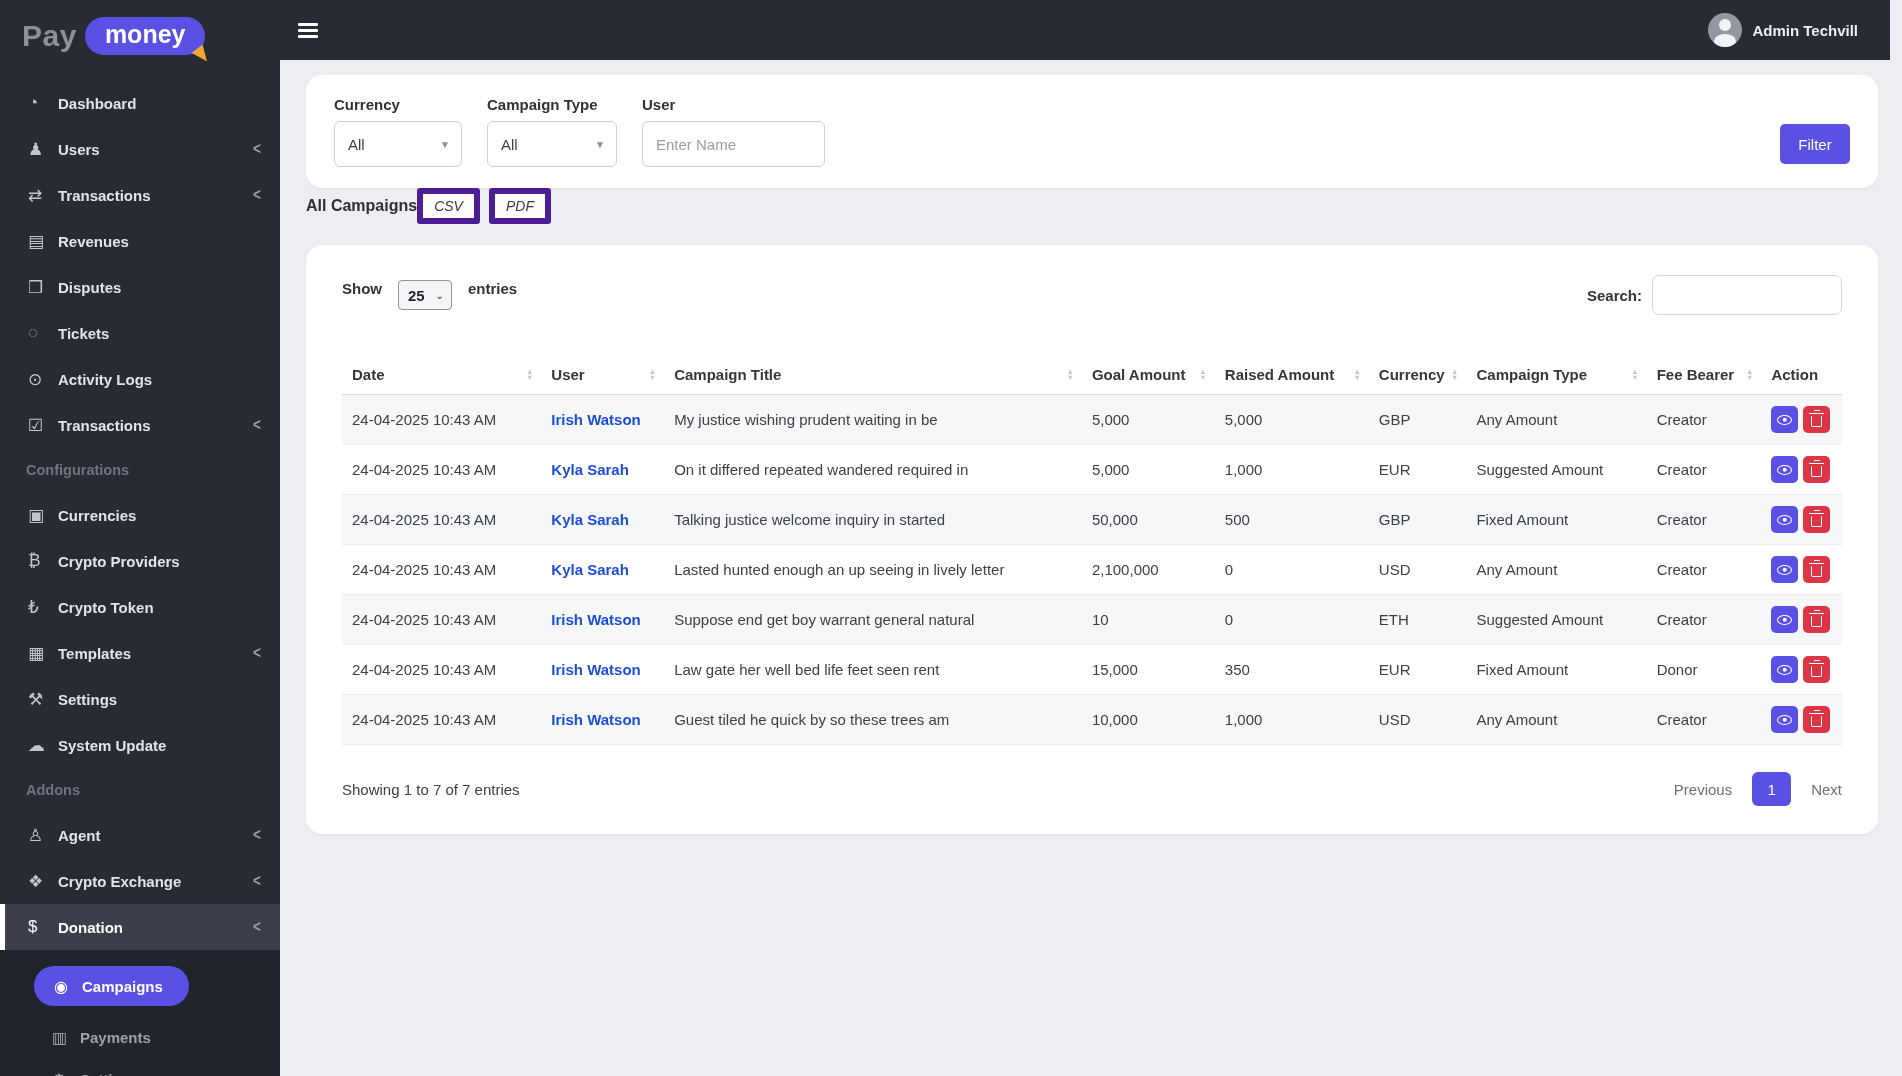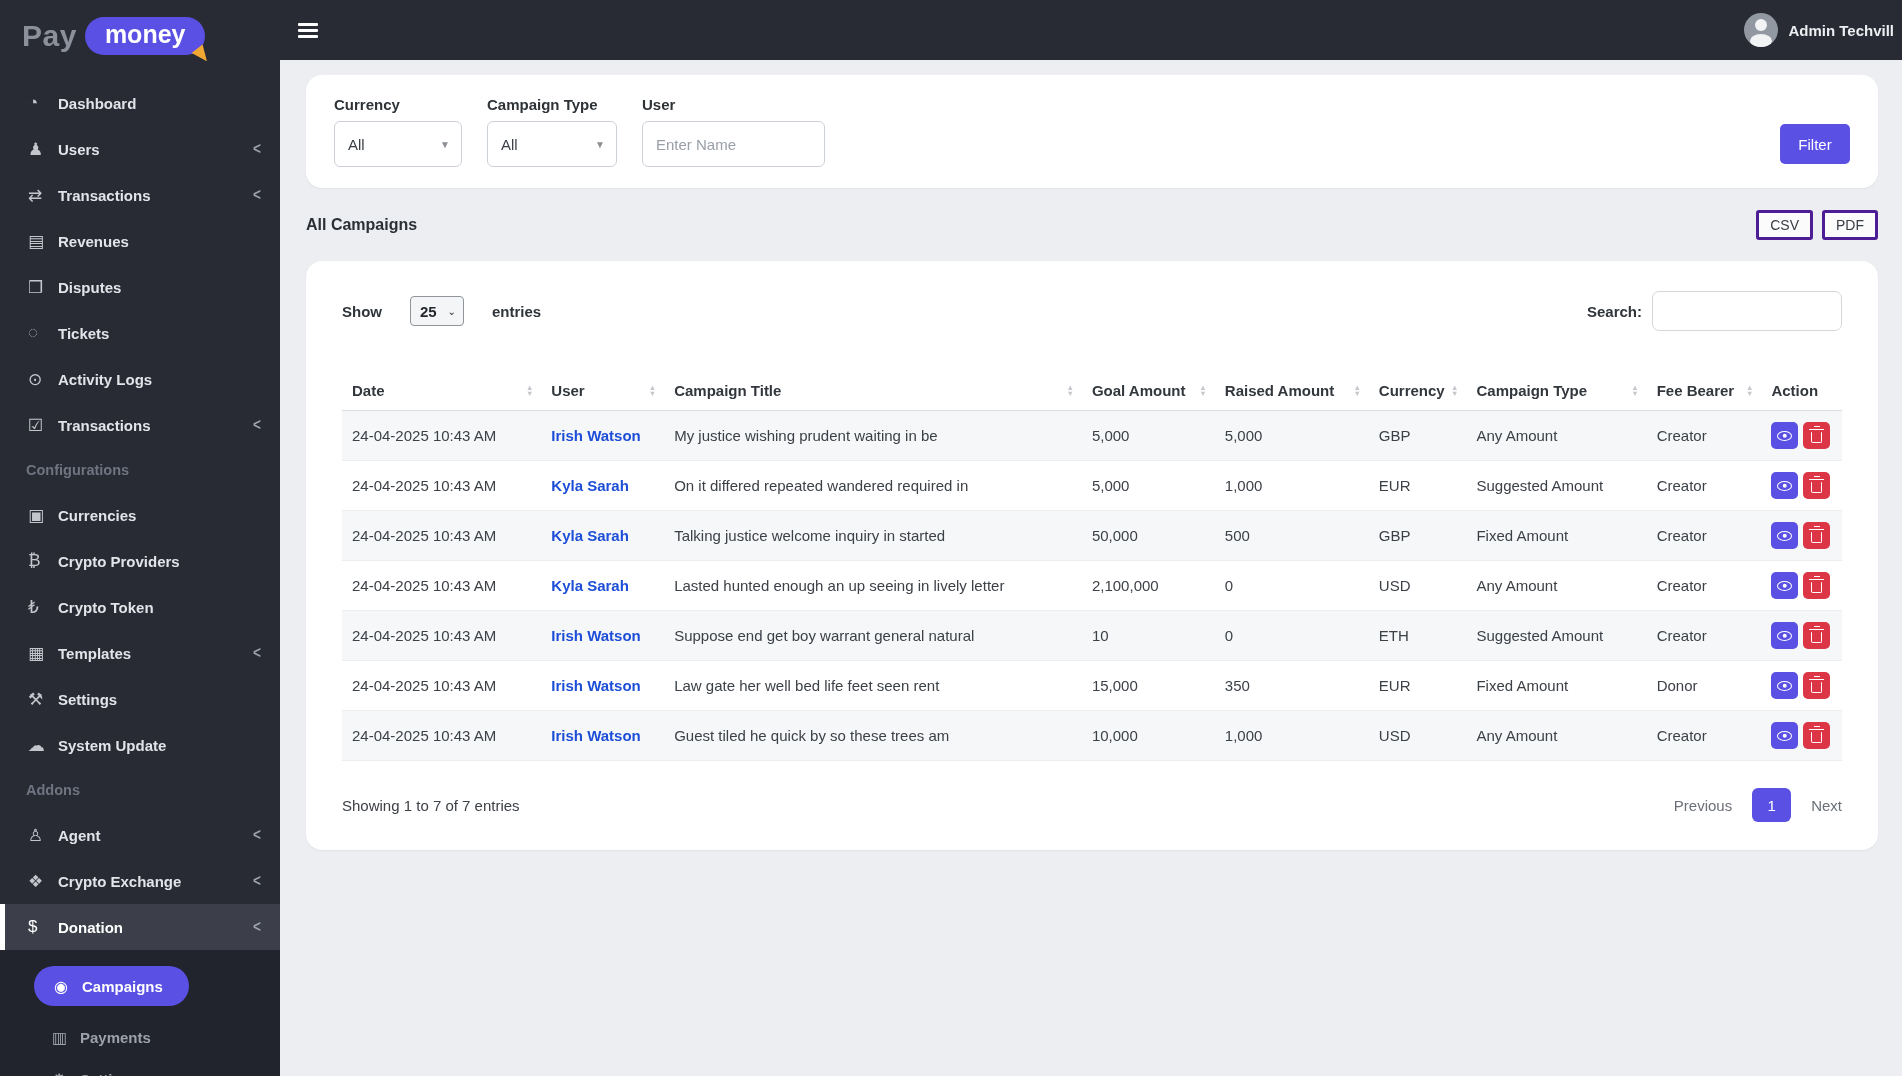--- a/index.html
+++ b/index.html
@@ -20,21 +20,21 @@
   .nav-header { height:44px; display:flex; align-items:center; padding-left:26px; color:#6f7480; font-weight:700; font-size:14.5px; }
   .nav-item.active-parent { background:#3c3f49; border-left:5px solid #ffffff; padding-left:23px; color:#ffffff; }
   .nav-item.active-parent .nav-icon { color:#fff; }
   .submenu { background:#21242d; padding:10px 0 20px; }
   .sub-item { display:flex; align-items:center; height:42px; padding-left:52px; color:#9ca1ab; font-weight:700; cursor:pointer; }
   .sub-item .nav-icon { width:28px; font-size:16px; color:#9ca1ab; }
   .sub-pill { display:inline-flex; align-items:center; margin:6px 0 10px 34px; height:40px; padding:0 26px 0 20px; background:#5a50e4; border-radius:20px; color:#fff; font-weight:700; cursor:pointer; }
   .sub-pill .nav-icon { width:28px; font-size:16px; color:#fff; }
 
   
-  .topbar { position:absolute; left:280px; right:0; top:0; height:60px; background:#282b34; display:flex; align-items:center; justify-content:space-between; padding:0 8px 0 10px; z-index:2; }
+  .topbar { position:absolute; left:280px; right:12px; top:0; height:60px; background:#282b34; display:flex; align-items:center; justify-content:space-between; padding:0 32px 0 10px; z-index:2; }
   .hamburger { display:flex; flex-direction:column; gap:3px; padding:8px; cursor:pointer; }
   .hamburger i { display:block; width:20px; height:3px; background:#ffffff; border-radius:1px; }
   .topuser { display:flex; align-items:center; gap:10px; cursor:pointer; }
   .avatar { width:34px; height:34px; border-radius:50%; background:#9298a2; position:relative; overflow:hidden; }
   .avatar::before { content:''; position:absolute; top:6px; left:50%; transform:translateX(-50%); width:12px; height:12px; border-radius:50%; background:#f2f3f5; }
   .avatar::after { content:''; position:absolute; top:21px; left:50%; transform:translateX(-50%); width:22px; height:14px; border-radius:50%; background:#f2f3f5; }
   .topuser-name { color:#eceef2; font-weight:700; font-size:15px; }
 
   
   .main { position:absolute; left:280px; top:60px; right:0; bottom:0; background:#eceef1; padding:15px 24px 0 26px; overflow:hidden; }
@@ -44,28 +44,28 @@
   .fgroup { margin-right:25px; }
   .fgroup label { display:block; font-weight:700; font-size:15px; color:#2e3338; margin-bottom:8px; }
   .select-wrap { position:relative; }
   .select-wrap select { appearance:none; -webkit-appearance:none; width:100%; height:46px; border:1px solid #ccd1d7; border-radius:6px; background:#fff; font-size:15px; color:#3a3f45; padding:0 30px 0 13px; font-family:inherit; cursor:pointer; }
   .caret { position:absolute; right:12px; top:50%; transform:translateY(-50%); color:#8a8f96; font-size:10px; pointer-events:none; }
   .f-currency { width:128px; } .f-type { width:130px; } .f-user { width:183px; }
   .f-user input { width:100%; height:46px; border:1px solid #ccd1d7; border-radius:6px; font-size:15px; padding:0 13px; color:#3a3f45; font-family:inherit; }
   .f-user input::placeholder { color:#9aa0a8; }
   .filter-btn { margin-left:auto; align-self:flex-end; margin-bottom:3px; width:70px; height:40px; background:#5a50e4; color:#fff; border:none; border-radius:5px; font-size:15px; font-family:inherit; cursor:pointer; }
 
-  .page-head { display:flex; align-items:center; justify-content:space-between; margin-top:22px; }
+  .page-head { display:flex; align-items:center; justify-content:flex-start; }
   .page-title { font-size:16px; font-weight:700; color:#2b3035; }
   .export-btns { display:flex; gap:9px; }
-  .export-btn { background:#fbfbfc; border:3px solid #4c1d95; border-radius:3px; padding:4px 11px; font-size:14px; color:#383d43; font-family:inherit; cursor:pointer; }
+  .export-btn { background:#fbfbfc; border:6px solid #4c1d95; border-radius:3px; padding:4px 11px; font-size:14px; color:#383d43; font-family:inherit; cursor:pointer;font-style:italic; }
 
   .table-card { margin-top:21px; padding:30px 36px 28px; }
   .tc-controls { display:flex; align-items:center; justify-content:space-between; }
-  .show-group { display:flex; align-items:center; gap:28px; font-weight:700; color:#2f343a; }
+  .show-group { display:flex; gap:16px; font-weight:700; color:#2f343a; }
   .entries-wrap { position:relative; }
   .entries-wrap select { appearance:none; -webkit-appearance:none; height:30px; border:1px solid #8f959b; border-radius:4px; background:#f4f5f7; font-weight:700; font-size:15px; color:#24282d; padding:0 26px 0 9px; font-family:inherit; cursor:pointer; }
   .entries-wrap .caret { right:8px; color:#4a4f55; }
   .search-group { display:flex; align-items:center; gap:10px; font-weight:700; color:#2f343a; }
   .search-group input { width:190px; height:40px; border:1px solid #d4d8dd; border-radius:7px; padding:0 12px; font-size:15px; font-family:inherit; }
 
   table { width:100%; border-collapse:collapse; table-layout:fixed; margin-top:40px; }
   th { position:relative; text-align:left; font-size:15px; font-weight:700; color:#32373d; padding:11px 24px 11px 10px; border-bottom:1px solid #d9dce0; }
   .sort-icon { position:absolute; right:8px; top:50%; transform:translateY(-50%); display:flex; flex-direction:column; line-height:6px; font-size:7.5px; color:#c4c7cc; }
   td { font-size:15px; color:#3c4147; padding:11px 10px; border-bottom:1px solid #ecedf0; overflow:hidden; white-space:nowrap; }

